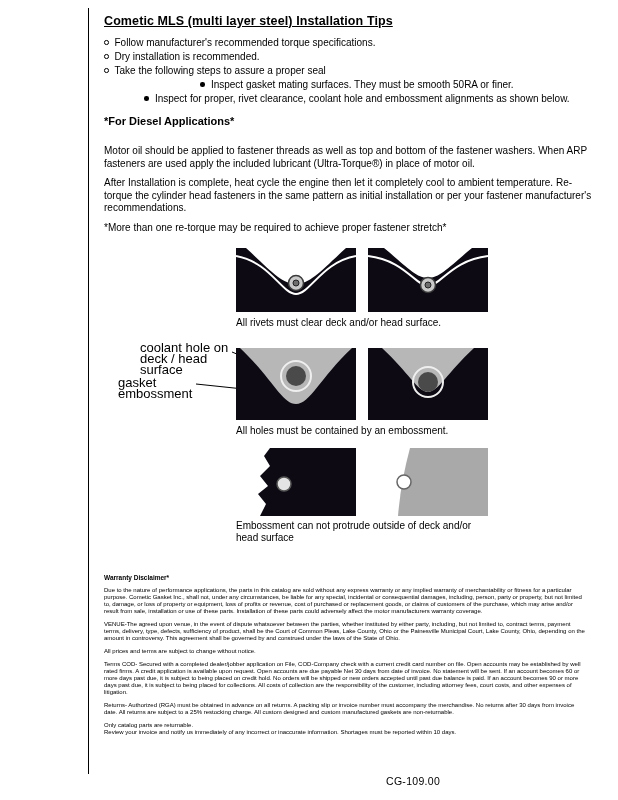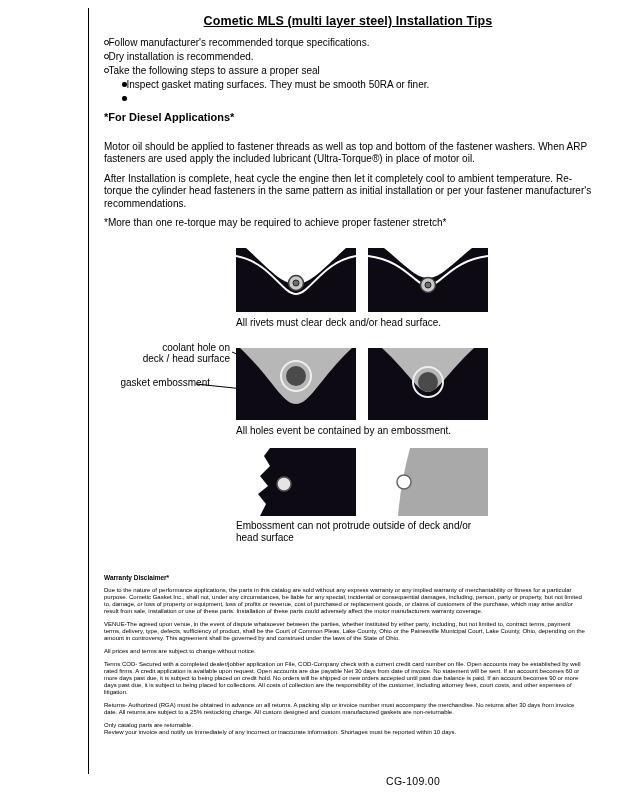--- a/index.html
+++ b/index.html
@@ -6,34 +6,34 @@
   html,body { background:#ffffff; }
   body {
     width:618px; height:800px;
     font-family:"Liberation Sans", sans-serif;
     color:#000;
   }
   .page { position:relative; width:618px; height:800px; background:#fff; overflow:hidden; }
   .left-rule { position:absolute; left:88px; top:8px; width:1px; height:766px; background:#000; }
 
   .content { position:absolute; left:104px; top:14px; width:488px; }
-  .title { font-size:12.5px; font-weight:bold; text-decoration:underline; margin-bottom:9px; letter-spacing:.1px;text-align:center; }
+  .title { font-size:12.5px; font-weight:bold; text-decoration:underline; margin-bottom:9px; letter-spacing:.1px; }
 
-  .bullet-row { display:flex; margin-bottom:2px; font-size:10px; line-height:12px; }
-  .bullet-row.sub { margin-left:18px; }
+  .bullet-row { display:flex; gap:6px; margin-bottom:2px; font-size:10px; line-height:12px; }
+  .bullet-row.sub { margin-left:18px;justify-content:center; }
   .marker-circle { width:4.5px; height:4.5px; border:1px solid #000; border-radius:50%; margin-top:3px; flex:0 0 auto; }
   .marker-dot { width:4.5px; height:4.5px; background:#000; border-radius:50%; margin-top:3px; flex:0 0 auto; }
 
   .section-heading { font-size:11px; font-weight:bold; margin-top:10px; margin-bottom:18px; }
   .para { font-size:10px; line-height:12.5px; margin-bottom:7px; }
 
   .diag-header { position:absolute; width:120px; text-align:center; font-size:12.5px; letter-spacing:.4px;margin-top:20px; }
   .diag-img { position:absolute; width:120px; display:block; }
   .diag-caption { position:absolute; font-size:10px; line-height:12px; }
-  .diag-label { position:absolute; font-size:10px; line-height:11px;text-align:right; }
+  .diag-label { position:absolute; font-size:13px; line-height:11px; }
   .pointer-lines { position:absolute; left:100px; top:340px; }
 
   .legal { position:absolute; left:104px; top:574px; width:484px; }
   .legal-heading { font-size:6.5px; font-weight:bold; margin-bottom:6px; }
   .legal p { font-size:6px; line-height:7px; margin-bottom:6px; }
   .legal p.tight { margin-bottom:0; }
 
   .page-code { position:absolute; left:386px; top:775px; font-size:10.5px; letter-spacing:.3px; }
 </style>
 </head>
@@ -56,20 +56,21 @@
     <div class="bullet-row">
       <span class="marker-circle"></span>
       <span>Take the following steps to assure a proper seal</span>
     </div>
     <div class="bullet-row sub">
       <span class="marker-dot"></span>
       <span>Inspect gasket mating surfaces.  They must be smooth 50RA or finer.</span>
     </div>
     <div class="bullet-row sub">
       <span class="marker-dot"></span>
+      <span>Inspect for proper, rivet clearance, coolant hole and embossment alignments as shown below.</span>
     </div>
 
     <h2 class="section-heading">*For Diesel Applications*</h2>
     <p class="para">Motor oil should be applied to fastener threads as well as top and bottom of the fastener washers. When ARP fasteners are used apply the included lubricant (Ultra-Torque®) in place of motor oil.</p>
     <p class="para">After Installation is complete, heat cycle the engine then let it completely cool to ambient temperature. Re-torque the cylinder head fasteners in the same pattern as initial installation or per your fastener manufacturer's recommendations.</p>
     <p class="para">*More than one re-torque may be required to achieve proper fastener stretch*</p>
   </div>
 
   <div class="diag-header" style="left:236px; top:233px;">RIGHT</div>
   <div class="diag-header" style="left:368px; top:233px;">WRONG</div>
@@ -105,21 +106,21 @@
     <path d="M4,0 C36,30 46,56 60,56 C74,56 84,30 116,0 Z" fill="#b7b7b7"></path>
     <circle cx="60" cy="28" r="15" fill="none" stroke="#efefef" stroke-width="2"></circle>
     <circle cx="60" cy="28" r="10" fill="#4a4a4a"></circle>
   </svg>
   <svg class="diag-img" style="left:368px; top:348px;" width="120" height="72" viewBox="0 0 120 72">
     <rect width="120" height="72" fill="#0d0a14"></rect>
     <path d="M14,0 C40,24 50,44 60,44 C70,44 80,24 106,0 Z" fill="#b7b7b7"></path>
     <circle cx="60" cy="34" r="15" fill="none" stroke="#efefef" stroke-width="2"></circle>
     <circle cx="60" cy="34" r="10" fill="#4a4a4a"></circle>
   </svg>
-  <div class="diag-caption" style="left:236px; top:425px;">All holes event be contained by an embossment.</div>
+  <div class="diag-caption" style="left:236px; top:425px;">All holes must be contained by an embossment.</div>
 
   <div class="diag-header" style="left:236px; top:433px;">RIGHT</div>
   <div class="diag-header" style="left:368px; top:433px;">WRONG</div>
 
   <svg class="diag-img" style="left:236px; top:448px;" width="120" height="68" viewBox="0 0 120 68">
     <rect width="120" height="68" fill="#ffffff"></rect>
     <path d="M34,0 L120,0 L120,68 L24,68 L30,56 L22,46 L32,38 L24,28 L34,18 L28,8 Z" fill="#0d0a14"></path>
     <circle cx="48" cy="36" r="7" fill="#e4e4e4" stroke="#555555" stroke-width="1.5"></circle>
   </svg>
   <svg class="diag-img" style="left:368px; top:448px;" width="120" height="68" viewBox="0 0 120 68">

